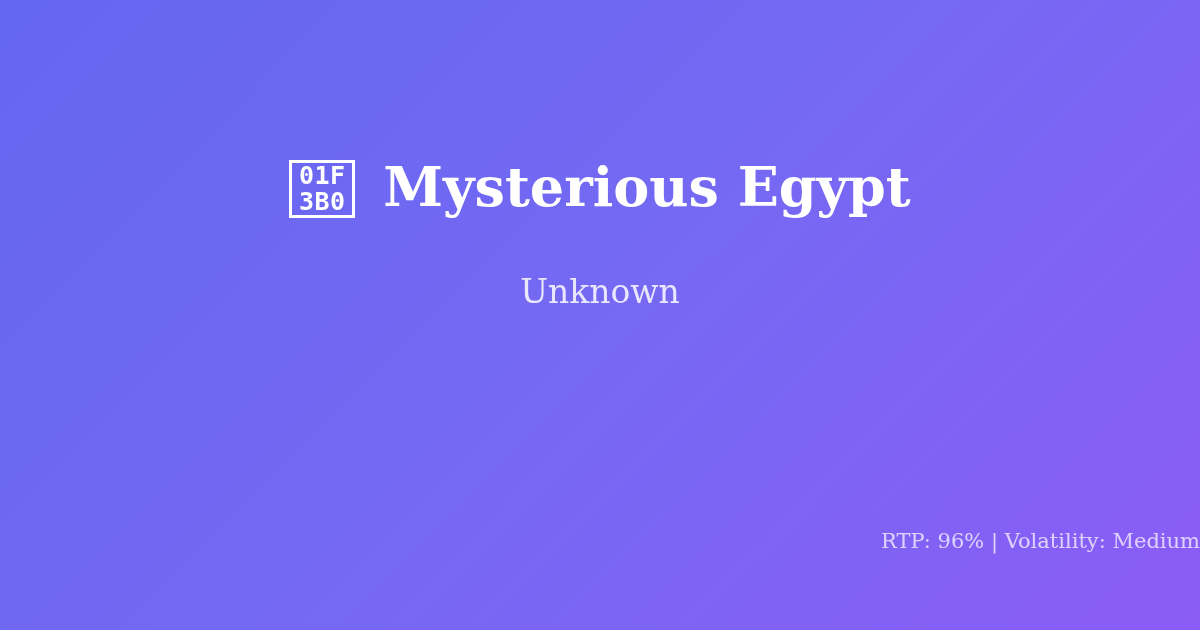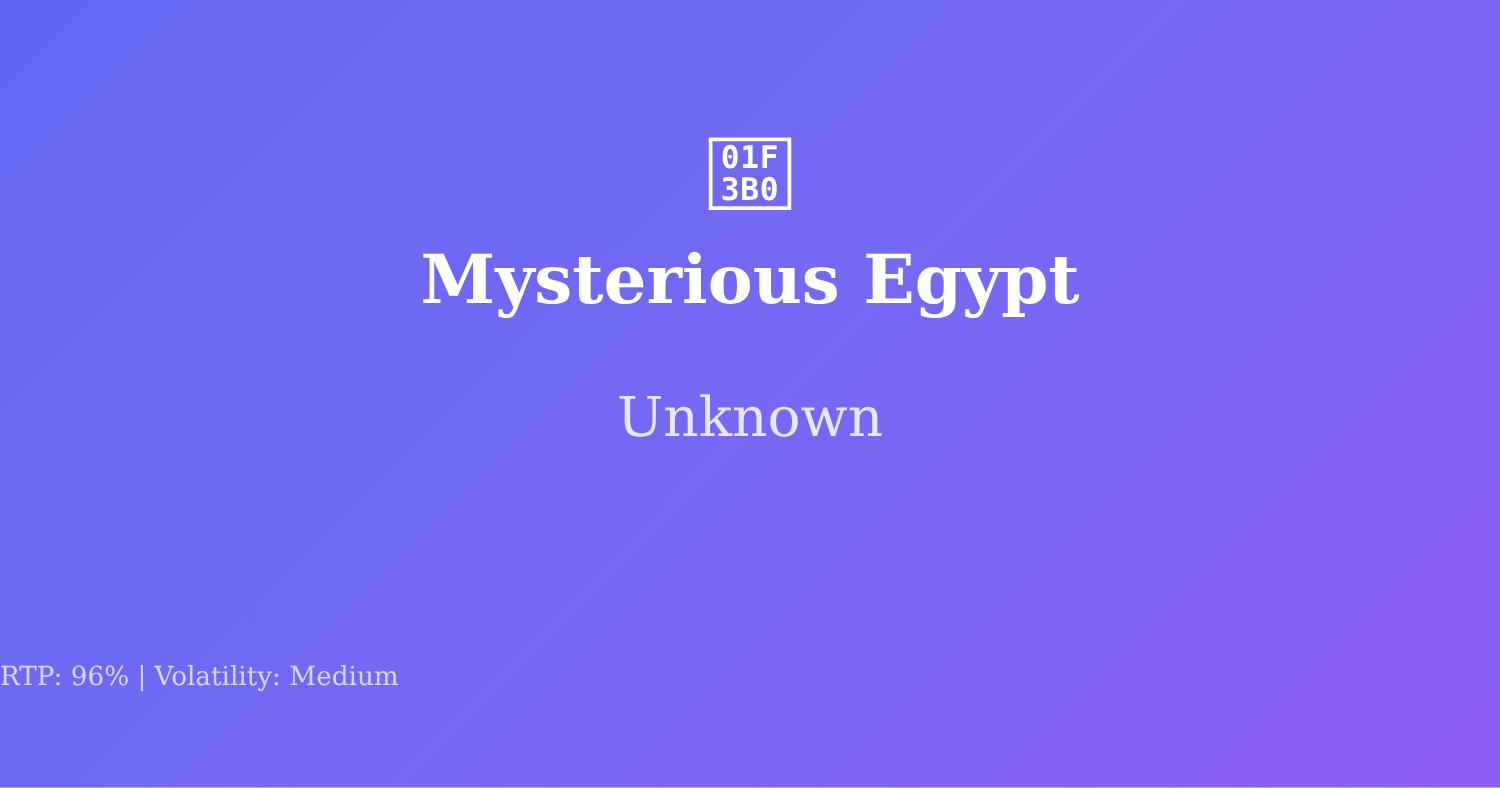--- a/index.html
+++ b/index.html
@@ -38,21 +38,21 @@
     display: flex;
     flex-direction: column;
     align-items: center;
     justify-content: center;
     padding: 0 48px;
     box-sizing: border-box;
   }
 
   .title-row {
     display: flex;
-    flex-direction: column;
+    flex-direction: row;
     align-items: center;
     justify-content: center;
     gap: 28px;
     max-width: 1104px;
   }
 
   
   .tofu-glyph {
     flex: 0 0 auto;
     width: 66px;
@@ -85,36 +85,36 @@
     font-weight: 700;
     color: #ffffff;
     line-height: 1.08;
     letter-spacing: 0px;
     white-space: nowrap;
     margin: 0;
   }
 
   .card-subtitle {
     font-family: "DejaVu Serif", "Liberation Serif", serif;
-    font-size: 44px;
+    font-size: 33px;
     font-weight: 400;
     color: rgba(255, 255, 255, 0.84);
     line-height: 1.2;
     margin: 0;
     margin-top: 56px;
     text-align: right;
   }
 
   
   .card-footer {
     position: absolute;
     left: 0;
     right: 0;
     top: 528px;
-    text-align: left;
+    text-align: right;
   }
 
   .card-meta {
     display: inline-block;
     font-family: "DejaVu Serif", "Liberation Serif", serif;
     font-size: 21px;
     font-weight: 400;
     color: rgba(255, 255, 255, 0.72);
     line-height: 1.3;
     margin: 0;

